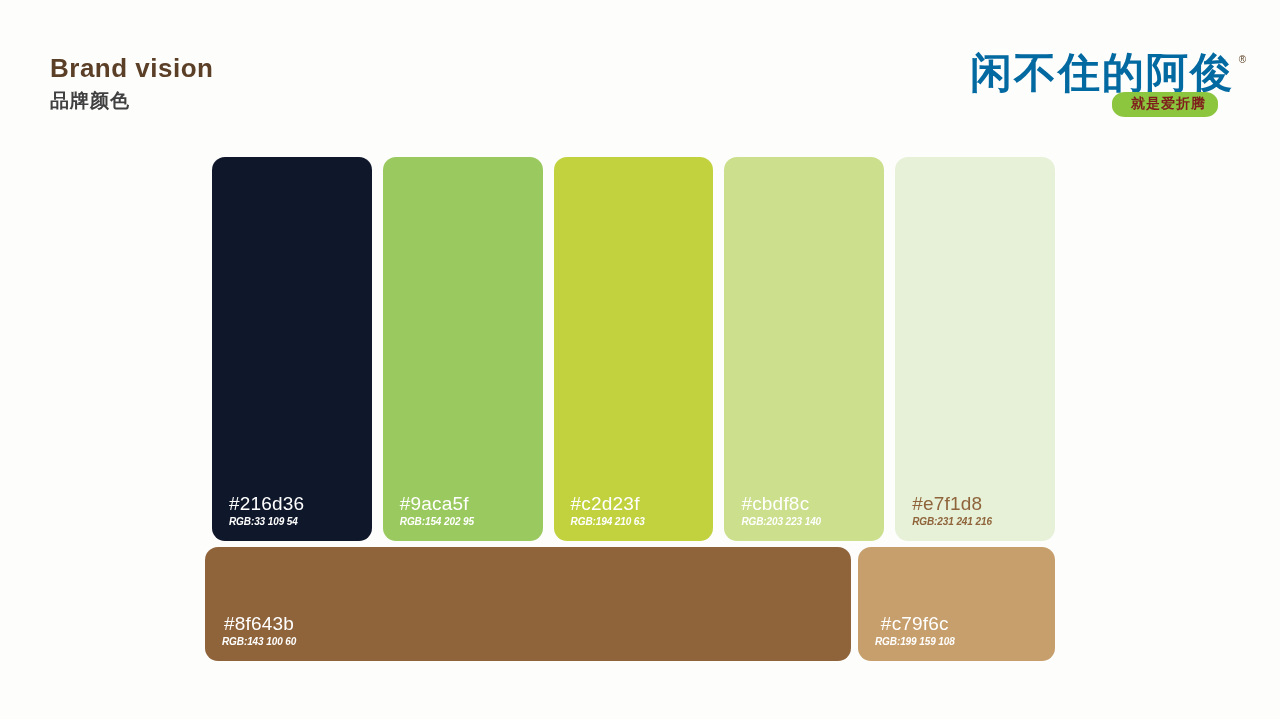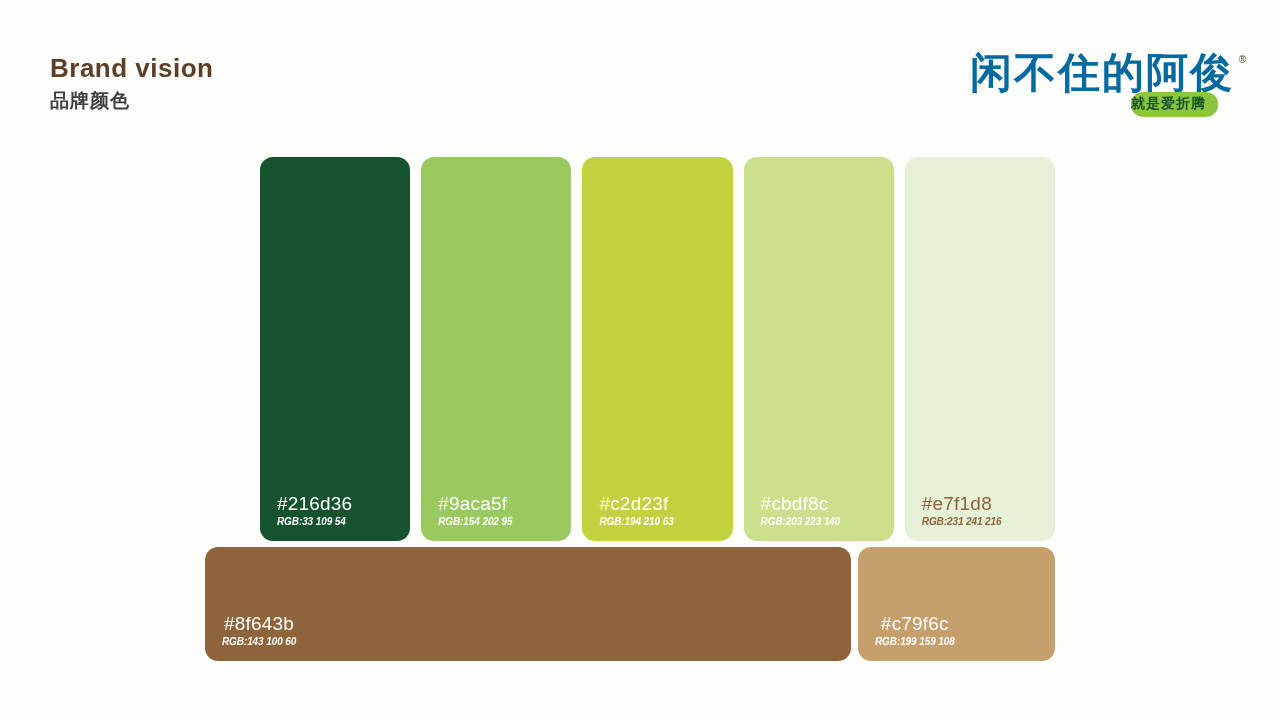--- a/index.html
+++ b/index.html
@@ -68,25 +68,25 @@
     right: 0px;
     top: 2px;
     font-size: 10px;
     color: #5f4326;
   }
   .logo-badge {
     position: absolute;
     right: 28px;
     top: 40px;
     background: #8cc63e;
-    color: #14532d;
+    color: #7f1d1d;
     font-size: 14px;
     font-weight: bold;
     letter-spacing: 1px;
-    padding: 3px 12px 4px 0;
+    padding: 3px 12px 4px 19px;
     border-radius: 13px / 11px;
     white-space: nowrap;
     line-height: 1.25;
   }
 
   
   .palette-top {
     position: absolute;
     left: 212px;
     top: 157px;
@@ -149,21 +149,21 @@
     <div class="title-cn" style="color: #404040;">品牌颜色</div>
   </div>
 
   <div class="logo">
     <div class="logo-main" style="color: #0369a1;">闲不住的阿俊</div>
     <div class="logo-reg" style="color: rgb(95, 67, 38);">®</div>
     <div class="logo-badge" style="background: rgb(140, 198, 62);">就是爱折腾</div>
   </div>
 
   <div class="palette-top">
-    <div class="swatch" style="background: #14532d; margin-left: 48px;">
+    <div class="swatch" style="background: #0f172a;">
       <div class="label" style="color: rgb(255, 255, 255);">
         <span class="hex">#216d36</span>
         <span class="rgb">RGB:33 109 54</span>
       </div>
     </div>
     <div class="swatch" style="background: rgb(154, 202, 95);">
       <div class="label" style="color: rgb(255, 255, 255);">
         <span class="hex">#9aca5f</span>
         <span class="rgb">RGB:154 202 95</span>
       </div>

